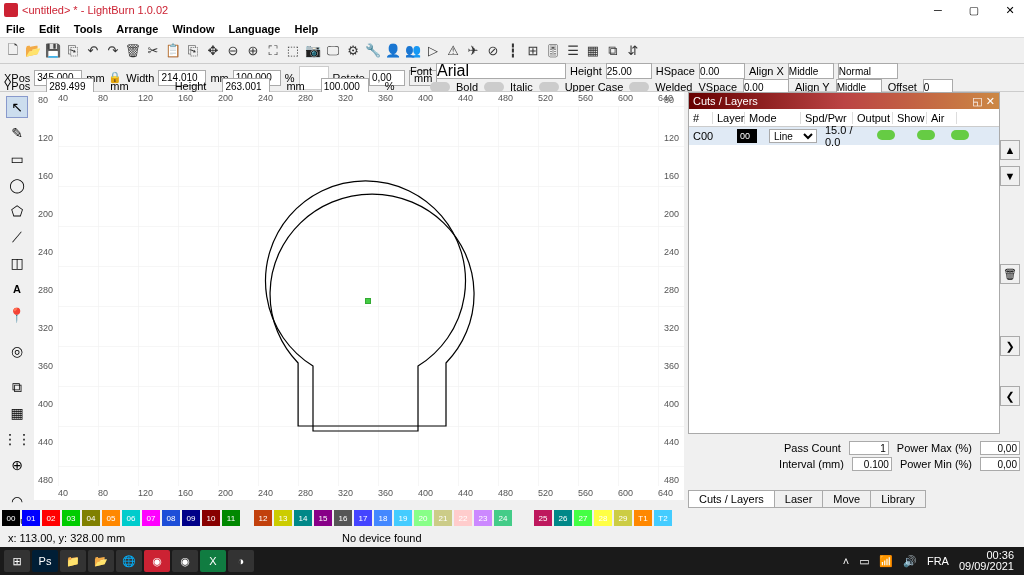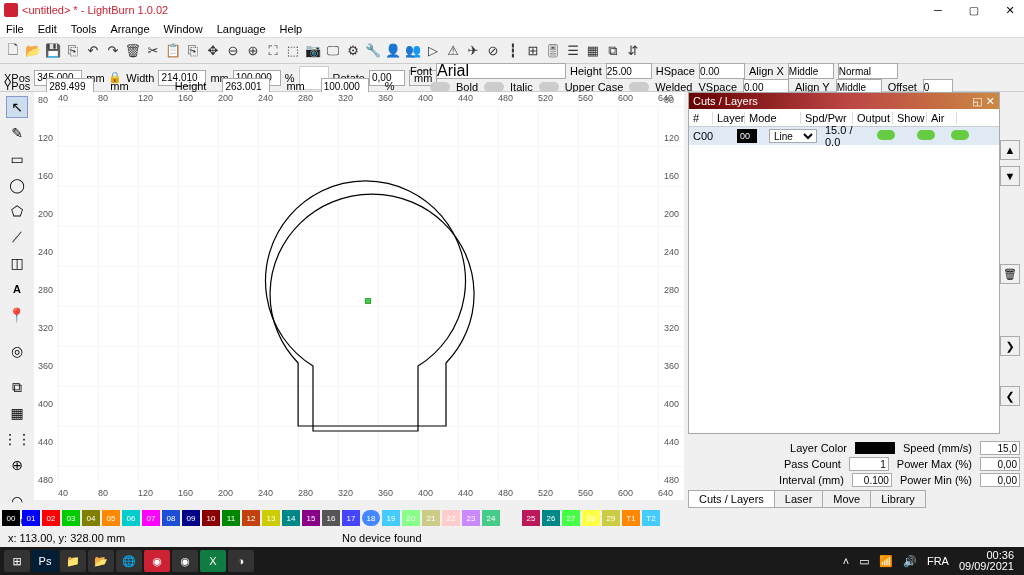--- a/index.html
+++ b/index.html
@@ -2,21 +2,21 @@
 <html><head>
 <meta charset="utf-8">
 <style>
 * { margin: 0; padding: 0; box-sizing: border-box; font-family: Tahoma, sans-serif; font-size: 11px; }
 body { background: #f0f0f0; width: 1024px; height: 575px; overflow: hidden; position: relative; }
 .titlebar { height: 20px; display: flex; align-items: center; padding: 0 4px; background: #fff; }
 .titlebar-icon { width: 14px; height: 14px; background: #c23; border-radius: 2px; margin-right: 4px; }
 .title-text { color: #c23; font-size: 11px; flex: 1; }
 .win-controls { display: flex; gap: 16px; }
 .win-btn { width: 20px; height: 14px; display: flex; align-items: center; justify-content: center; cursor: pointer; }
-.menubar { height: 18px; display: flex; align-items: center; gap: 14px; padding: 0 6px; background: #fff; border-bottom: 1px solid #ddd; }
+.menubar { height: 18px; display: flex; align-items: center; gap: 14px; padding: 0 6px; background: #fff; border-bottom: 1px solid #ddd; font-weight: bold; }
 .menubar span { cursor: pointer; }
 .toolbar { height: 26px; background: #f0f0f0; border-bottom: 1px solid #ccc; display: flex; align-items: center; padding: 0 4px; gap: 2px; }
 .tbtn { width: 18px; height: 18px; display: flex; align-items: center; justify-content: center; cursor: pointer; color: #333; font-size: 13px; }
 .coords-bar { height: 28px; background: #f0f0f0; border-bottom: 1px solid #ccc; display: flex; align-items: center; font-size: 10px; padding: 0 4px; gap: 4px; }
 .cinput { width: 48px; height: 16px; border: 1px solid #aaa; background: #fff; font-size: 10px; padding: 0 2px; }
 .sinput { width: 36px; height: 16px; border: 1px solid #aaa; background: #fff; font-size: 10px; padding: 0 2px; }
 .font-bar { position: absolute; left: 410px; top: 63px; display: flex; align-items: center; gap: 4px; font-size: 10px; }
 .font-input { width: 130px; height: 16px; border: 1px solid #aaa; background: #fff; font-size: 16px; }
 .num-input { width: 46px; height: 16px; border: 1px solid #aaa; background: #fff; font-size: 10px; }
 .font-bar2 { position: absolute; left: 430px; top: 79px; display: flex; align-items: center; gap: 6px; font-size: 10px; }
@@ -308,26 +308,20 @@
 <div class="side-arrows" style="left:1000px;top:140px">
   <div>▲</div>
   <div>▼</div>
 </div>
 <div style="position:absolute;left:1000px;top:264px;width:20px;height:20px;border:1px solid #aaa;background:#f0f0f0;display:flex;align-items:center;justify-content:center">🗑</div>
 <div style="position:absolute;left:1000px;top:336px;width:20px;height:20px;border:1px solid #aaa;background:#f0f0f0;display:flex;align-items:center;justify-content:center">❯</div>
 <div style="position:absolute;left:1000px;top:386px;width:20px;height:20px;border:1px solid #aaa;background:#f0f0f0;display:flex;align-items:center;justify-content:center">❮</div>
 
 <div class="layer-props">
   <div class="row">
-    <span>Layer Color</span>
-      <div class="color-swatch"></div>
-    <span>Speed (mm/s)</span>
-      <input class="pinput" value="15,0" style="">
-  </div>
-  <div class="row">
     <span>Pass Count</span>
       <input class="pinput" value="1" style="">
     <span>Power Max (%)</span>
       <input class="pinput" value="0,00" style="">
   </div>
   <div class="row">
     <span>Interval (mm)</span>
       <input class="pinput" value="0.100" style="">
     <span>Power Min (%)</span>
       <input class="pinput" value="0,00" style="">
@@ -347,27 +341,27 @@
     <div class="pal" style="background: rgb(255, 0, 0);">02</div>
     <div class="pal" style="background: rgb(0, 204, 0);">03</div>
     <div class="pal" style="background: rgb(128, 128, 0);">04</div>
     <div class="pal" style="background: rgb(255, 136, 0);">05</div>
     <div class="pal" style="background: rgb(0, 204, 204);">06</div>
     <div class="pal" style="background: rgb(255, 0, 255);">07</div>
     <div class="pal" style="background: #1d4ed8;">08</div>
     <div class="pal" style="background: rgb(0, 0, 136);">09</div>
     <div class="pal" style="background: rgb(136, 0, 0);">10</div>
     <div class="pal" style="background: rgb(0, 136, 0);">11</div>
-    <div class="pal" style="background: #c2410c;">12</div>
+    <div class="pal" style="background: #c2410c; margin-left: 12px;">12</div>
     <div class="pal" style="background: rgb(204, 204, 0);">13</div>
     <div class="pal" style="background: rgb(0, 136, 136);">14</div>
     <div class="pal" style="background: rgb(136, 0, 136);">15</div>
     <div class="pal" style="background: rgb(85, 85, 85);">16</div>
     <div class="pal" style="background: rgb(68, 68, 255);">17</div>
-    <div class="pal" style="background: rgb(68, 136, 255); border-radius: 8px;">18</div>
+    <div class="pal" style="background: rgb(68, 136, 255);">18</div>
     <div class="pal" style="background: rgb(68, 204, 255);">19</div>
     <div class="pal" style="background: rgb(136, 255, 136);">20</div>
     <div class="pal" style="background: rgb(204, 204, 136);">21</div>
     <div class="pal" style="background: rgb(255, 204, 204);">22</div>
     <div class="pal" style="background: rgb(204, 136, 255);">23</div>
     <div class="pal" style="background: rgb(68, 204, 136);">24</div>
     <div class="pal" style="background: #be185d; margin-left: 20px;">25</div>
     <div class="pal" style="background: rgb(0, 136, 136);">26</div>
     <div class="pal" style="background: rgb(68, 255, 68);">27</div>
     <div class="pal" style="background: rgb(255, 255, 68);">28</div>

